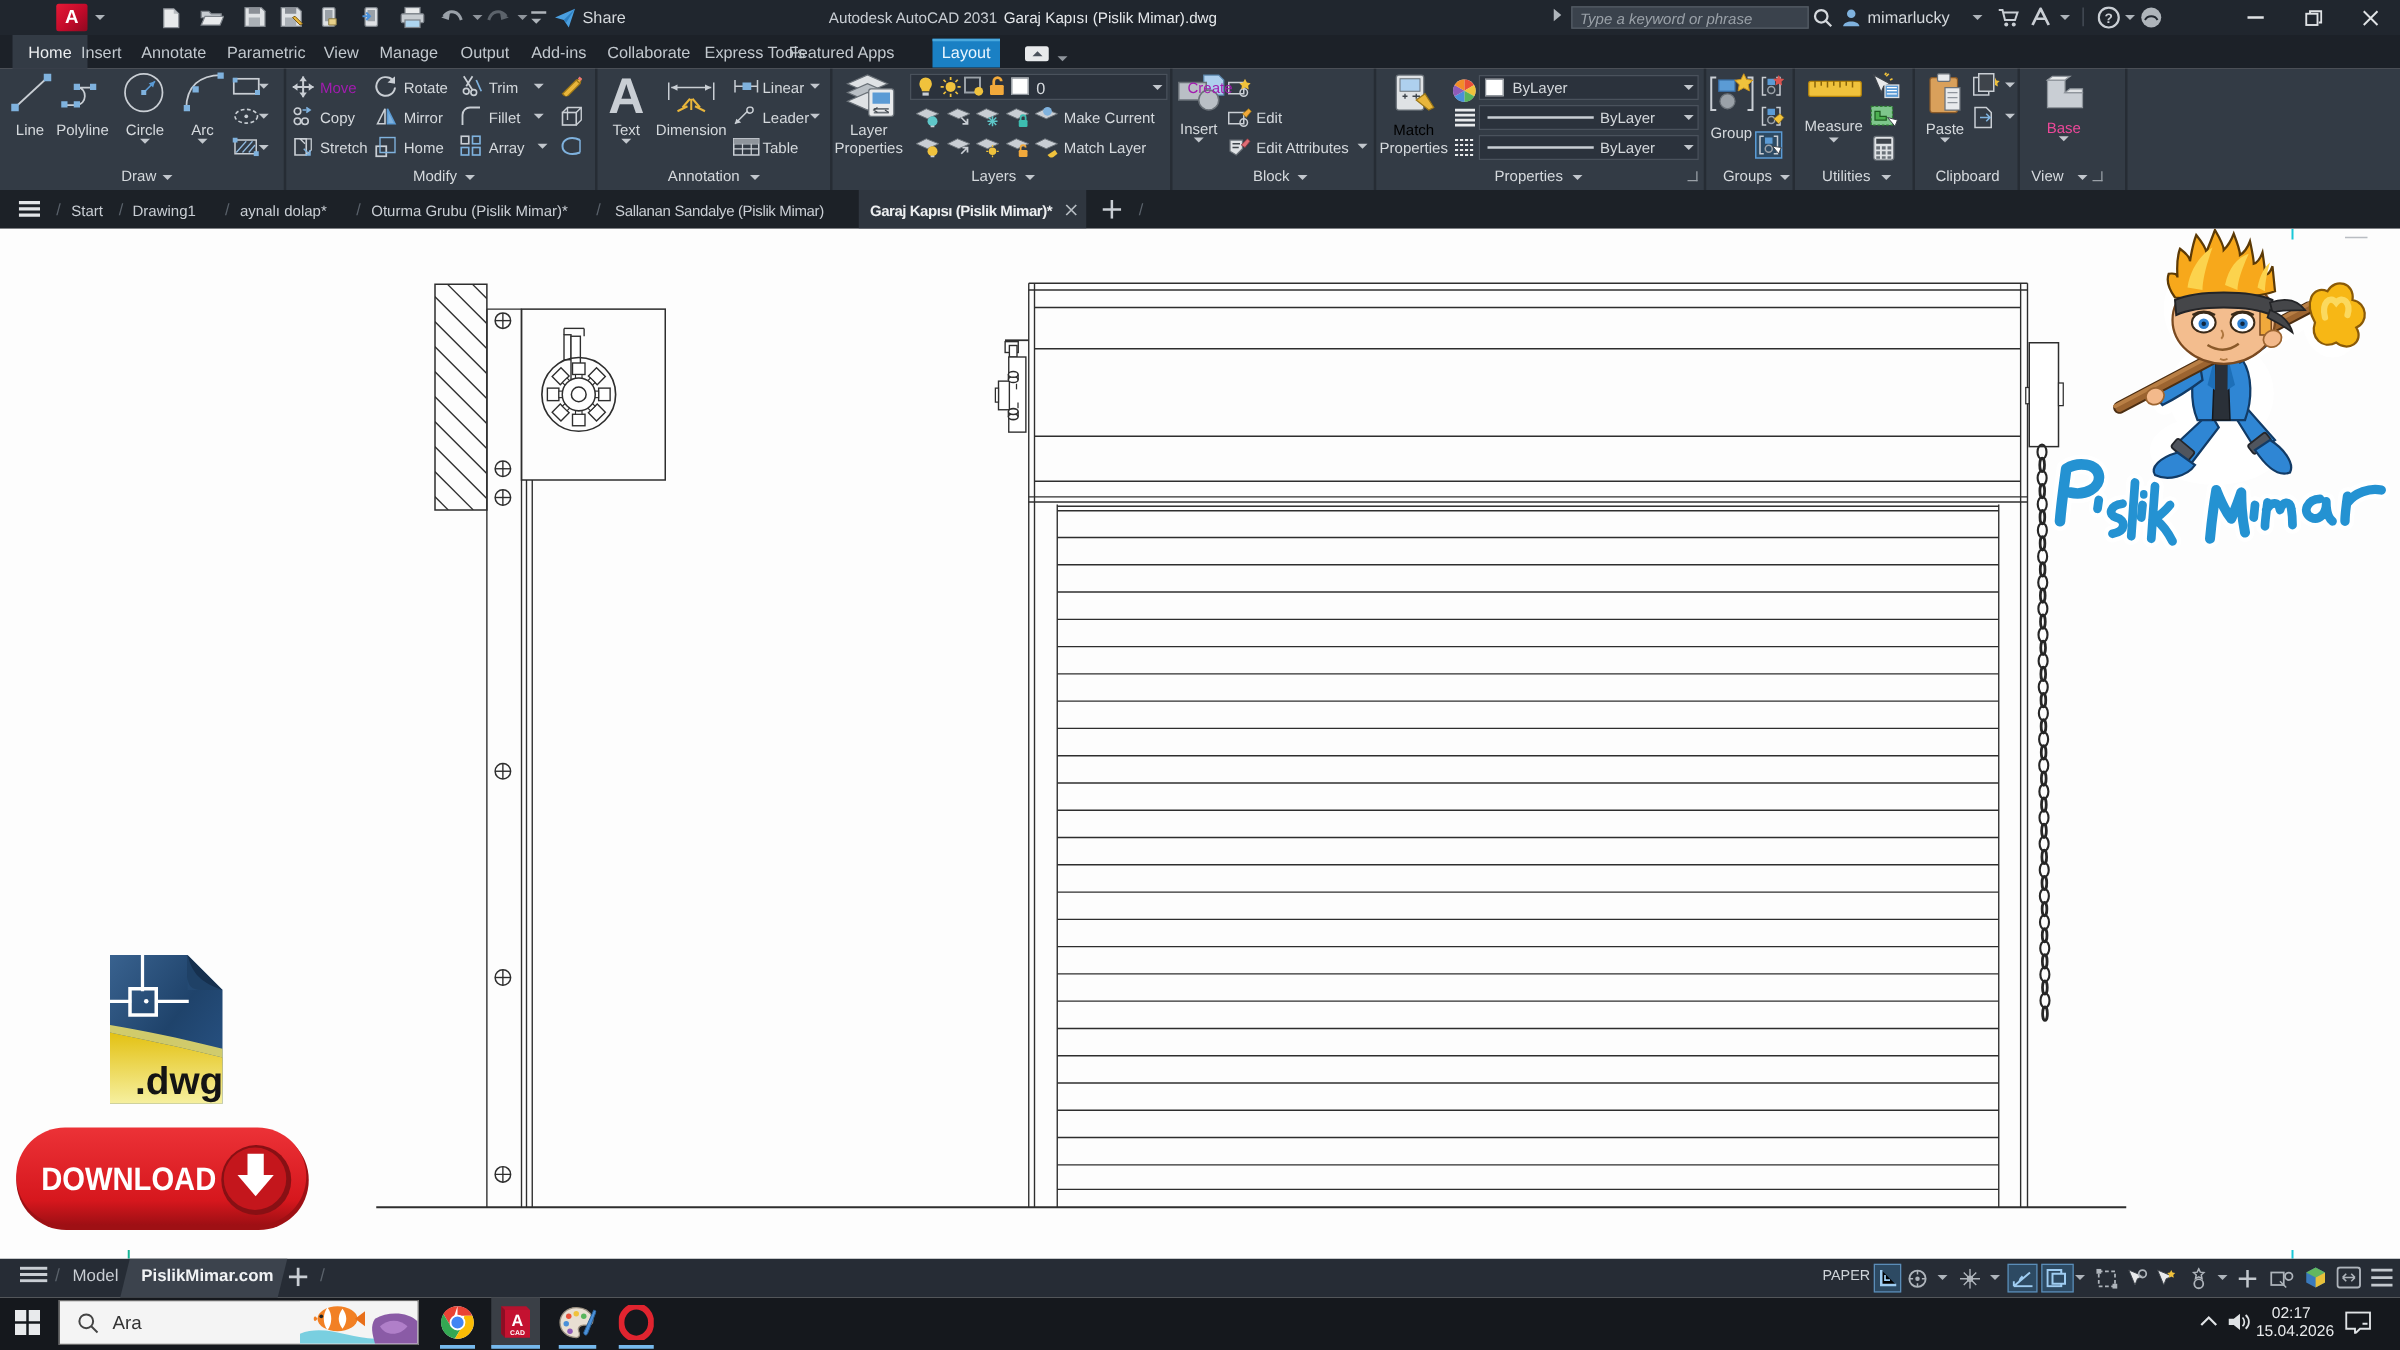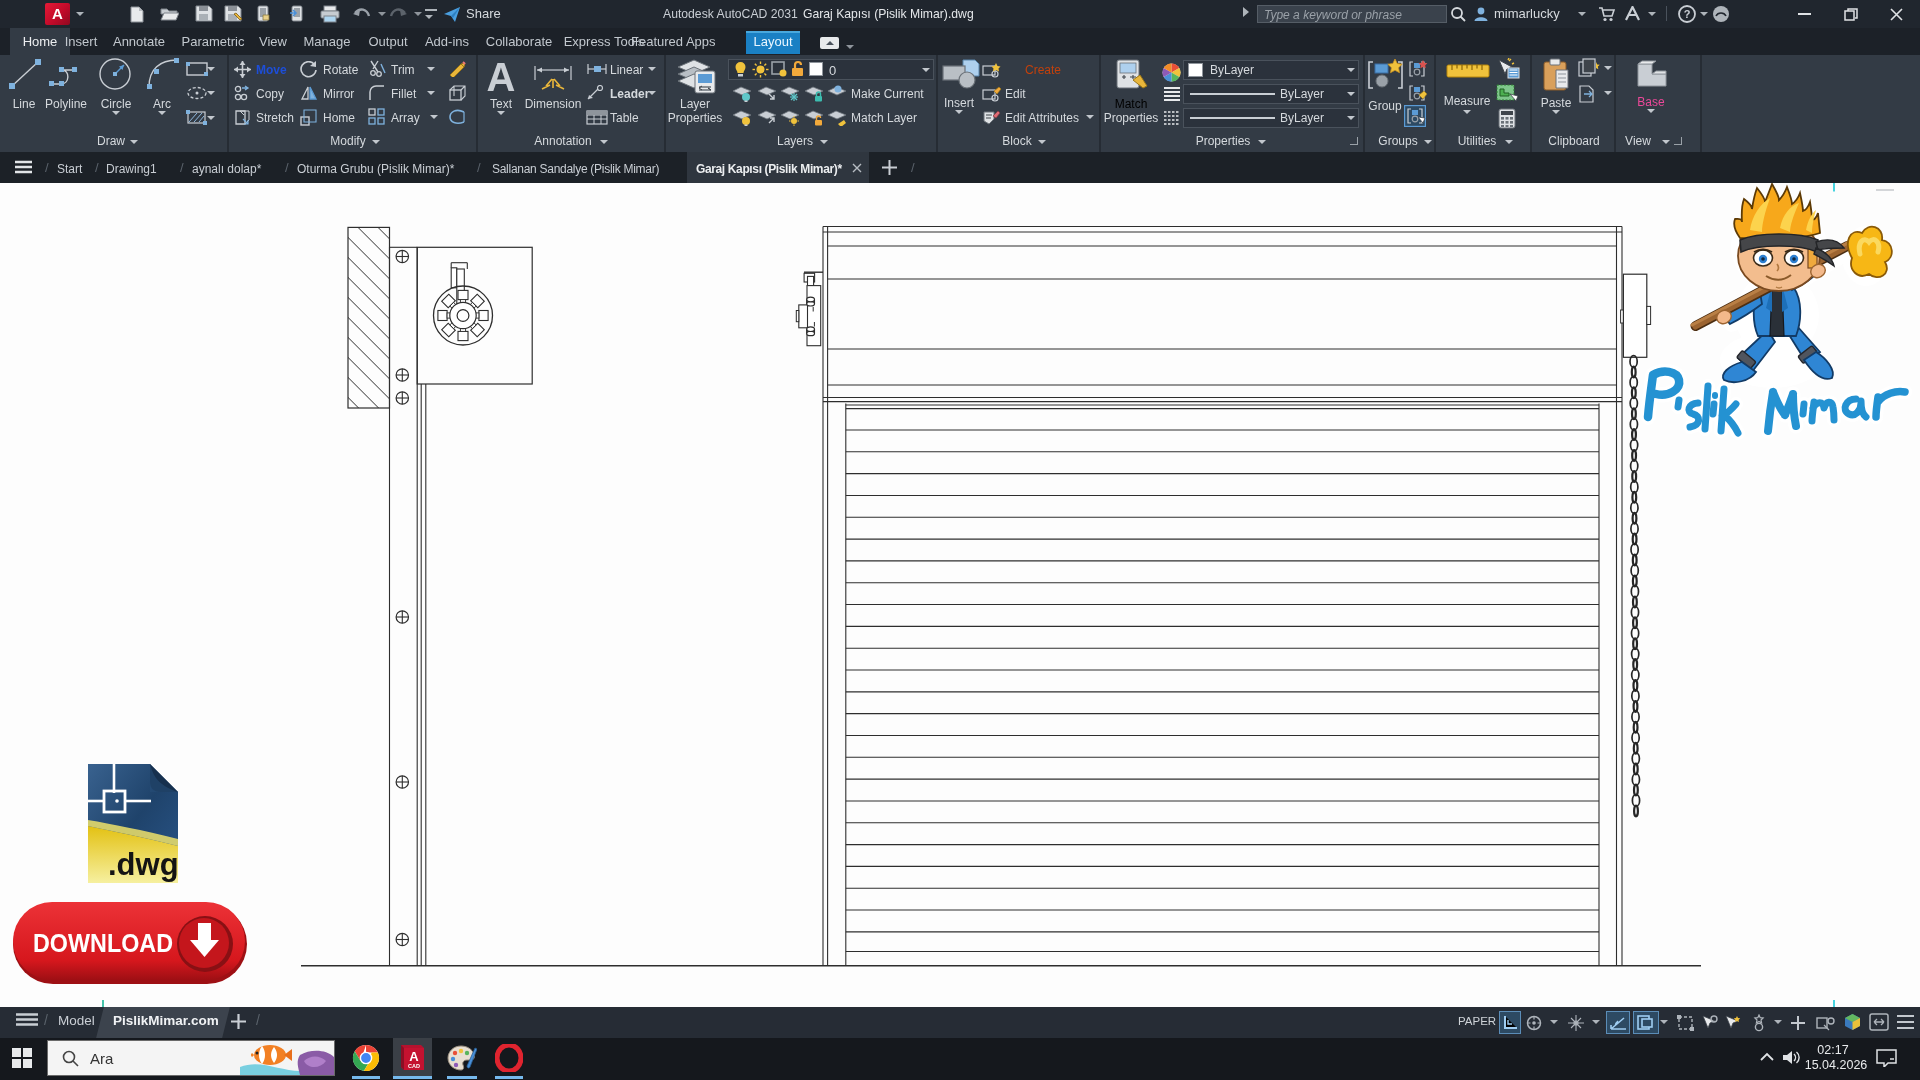--- a/index.html
+++ b/index.html
@@ -182,21 +182,21 @@
       <rect x="0" y="0" width="4" height="4" fill="#7fb2de"></rect>
       <rect x="17" y="11" width="4" height="4" fill="#7fb2de"></rect>
     </svg>
     <div style="position:absolute;left:207px;top:116px;width:0;height:0;border-left:4px solid transparent;border-right:4px solid transparent;border-top:4px solid #c2c7cd"></div>
     <div style="position:absolute;left:51px;top:134px;width:120px;text-align:center;font-size:12px;color:#d5d9dd;font-weight:400;letter-spacing:0">Draw</div>
     <div style="position:absolute;left:130px;top:140px;width:0;height:0;border-left:4px solid transparent;border-right:4px solid transparent;border-top:4px solid #c2c7cd"></div>
     <svg style="position:absolute;left:234px;top:61px" width="17" height="17" viewBox="0 0 17 17">
       <path d="M8.5 0 L8.5 17 M0 8.5 L17 8.5" stroke="#c9ced4" stroke-width="1.6"></path>
       <path d="M8.5 0 l-3 4 h6 z M8.5 17 l-3 -4 h6 z M0 8.5 l4 -3 v6 z M17 8.5 l-4 -3 v6 z" fill="#c9ced4"></path>
     </svg>
-    <div style="position:absolute;left:256px;top:63px;white-space:nowrap;font-size:12px;color:#1d4ed8;font-weight:700">Move</div>
+    <div style="position:absolute;left:256px;top:63px;white-space:nowrap;font-size:12px;color:#a21caf;font-weight:400">Move</div>
     <svg style="position:absolute;left:300px;top:61px" width="18" height="17" viewBox="0 0 18 17">
       <path d="M14 3 A 7.5 7.5 0 1 0 16 9" fill="none" stroke="#c9ced4" stroke-width="1.6"></path>
       <path d="M16 0 l0 6 l-6 -1 z" fill="#c9ced4"></path>
     </svg>
     <div style="position:absolute;left:323px;top:63px;white-space:nowrap;font-size:12px;color:#d5d9dd;font-weight:400">Rotate</div>
     <svg style="position:absolute;left:368px;top:60px" width="18" height="18" viewBox="0 0 18 18">
       <path d="M3 1 L10 12 M10 1 L5 9" stroke="#c9ced4" stroke-width="1.4"></path>
       <circle cx="5" cy="13" r="2.3" fill="none" stroke="#c9ced4" stroke-width="1.3"></circle>
       <circle cx="11" cy="14" r="2.3" fill="none" stroke="#c9ced4" stroke-width="1.3"></circle>
       <path d="M13 4 l4 9" stroke="#7fb2de" stroke-width="1.4"></path>
@@ -271,21 +271,21 @@
       <line x1="20" y1="2" x2="20" y2="12" stroke="#c9ced4" stroke-width="1.2"></line>
       <rect x="8" y="4" width="7" height="6" fill="#7fb2de"></rect>
     </svg>
     <div style="position:absolute;left:610px;top:63px;white-space:nowrap;font-size:12px;color:#d5d9dd;font-weight:400">Linear</div>
     <div style="position:absolute;left:648px;top:67px;width:0;height:0;border-left:4px solid transparent;border-right:4px solid transparent;border-top:4px solid #c2c7cd"></div>
     <svg style="position:absolute;left:586px;top:85px" width="22" height="16" viewBox="0 0 22 16">
       <path d="M2 14 L12 4" stroke="#c9ced4" stroke-width="1.3"></path>
       <circle cx="14" cy="3" r="2.5" fill="none" stroke="#c9ced4" stroke-width="1.2"></circle>
       <path d="M2 14 l5 -1 l-4 -3 z" fill="#c9ced4"></path>
     </svg>
-    <div style="position:absolute;left:610px;top:87px;white-space:nowrap;font-size:12px;color:#d5d9dd;font-weight:700">Leader</div>
+    <div style="position:absolute;left:610px;top:87px;white-space:nowrap;font-size:12px;color:#d5d9dd;font-weight:400">Leader</div>
     <div style="position:absolute;left:648px;top:91px;width:0;height:0;border-left:4px solid transparent;border-right:4px solid transparent;border-top:4px solid #c2c7cd"></div>
     <svg style="position:absolute;left:586px;top:109px" width="22" height="16" viewBox="0 0 22 16">
       <rect x="1" y="2" width="20" height="13" fill="none" stroke="#c9ced4" stroke-width="1.2"></rect>
       <path d="M1 6 h20 M1 10 h20 M8 2 v13 M15 2 v13" stroke="#c9ced4" stroke-width="1"></path>
       <rect x="1" y="2" width="20" height="4" fill="#8f959c"></rect>
     </svg>
     <div style="position:absolute;left:610px;top:111px;white-space:nowrap;font-size:12px;color:#d5d9dd;font-weight:400">Table</div>
     <div style="position:absolute;left:503px;top:134px;width:120px;text-align:center;font-size:12px;color:#d5d9dd;font-weight:400;letter-spacing:0">Annotation</div>
     <div style="position:absolute;left:600px;top:140px;width:0;height:0;border-left:4px solid transparent;border-right:4px solid transparent;border-top:4px solid #c2c7cd"></div>
     <svg style="position:absolute;left:676px;top:57px" width="40" height="34" viewBox="0 0 40 34">
@@ -396,21 +396,21 @@
       <rect x="2" y="8" width="22" height="14" fill="#b9bfc5" stroke="#6a7178" stroke-width="1.2"></rect>
       <circle cx="26" cy="22" r="8" fill="#b9bfc5" stroke="#6a7178" stroke-width="1.2"></circle>
     </svg>
     <div style="position:absolute;left:899px;top:96px;width:120px;text-align:center;font-size:12px;color:#d5d9dd;font-weight:400;letter-spacing:0">Insert</div>
     <div style="position:absolute;left:955px;top:110px;width:0;height:0;border-left:4px solid transparent;border-right:4px solid transparent;border-top:4px solid #c2c7cd"></div>
     <svg style="position:absolute;left:982px;top:61px" width="20" height="17" viewBox="0 0 20 17">
       <rect x="1" y="5" width="12" height="9" fill="none" stroke="#c9ced4" stroke-width="1.2"></rect>
       <circle cx="13" cy="13" r="3" fill="none" stroke="#c9ced4" stroke-width="1.2"></circle>
       <path d="M14 2 l1.5 3 l3 .5 l-2 2 l.5 3 l-3 -1.5 l-3 1.5 l.5 -3 l-2 -2 l3 -.5 z" fill="#f0c23c"></path>
     </svg>
-    <div style="position:absolute;left:1025px;top:63px;white-space:nowrap;font-size:12px;color:#c2410c;font-weight:400">Create</div>
+    <div style="position:absolute;left:950px;top:63px;white-space:nowrap;font-size:12px;color:#a21caf;font-weight:400">Create</div>
     <svg style="position:absolute;left:982px;top:85px" width="20" height="17" viewBox="0 0 20 17">
       <rect x="1" y="5" width="12" height="9" fill="none" stroke="#c9ced4" stroke-width="1.2"></rect>
       <circle cx="13" cy="13" r="3" fill="none" stroke="#c9ced4" stroke-width="1.2"></circle>
       <path d="M12 6 l5 -4 l2 2 l-4 5 z" fill="#f2a93b" stroke="#9c7717" stroke-width="0.7"></path>
     </svg>
     <div style="position:absolute;left:1005px;top:87px;white-space:nowrap;font-size:12px;color:#d5d9dd;font-weight:400">Edit</div>
     <svg style="position:absolute;left:982px;top:109px" width="20" height="17" viewBox="0 0 20 17">
       <path d="M2 3 h10 v7 l-5 5 l-5 -3 z" fill="#dfe2e5" stroke="#6a7178"></path>
       <path d="M4 6 h6 M4 9 h5" stroke="#3e444b" stroke-width="1.2"></path>
       <path d="M11 7 l5 -5 l2 2 l-4 5 z" fill="#e06c75" stroke="#8a3a40" stroke-width="0.7"></path>

